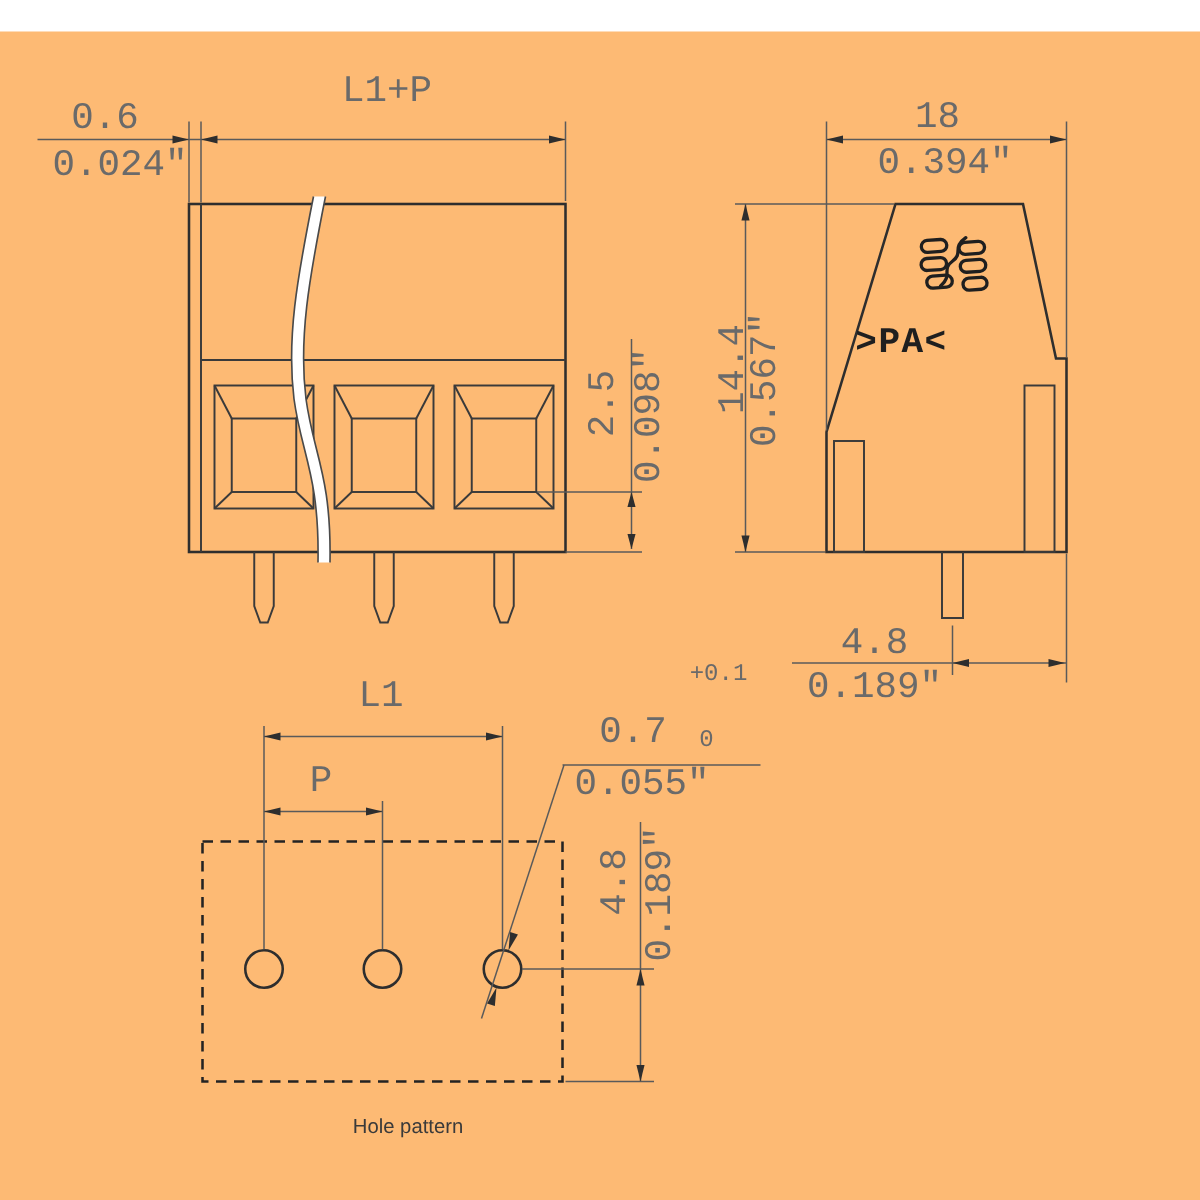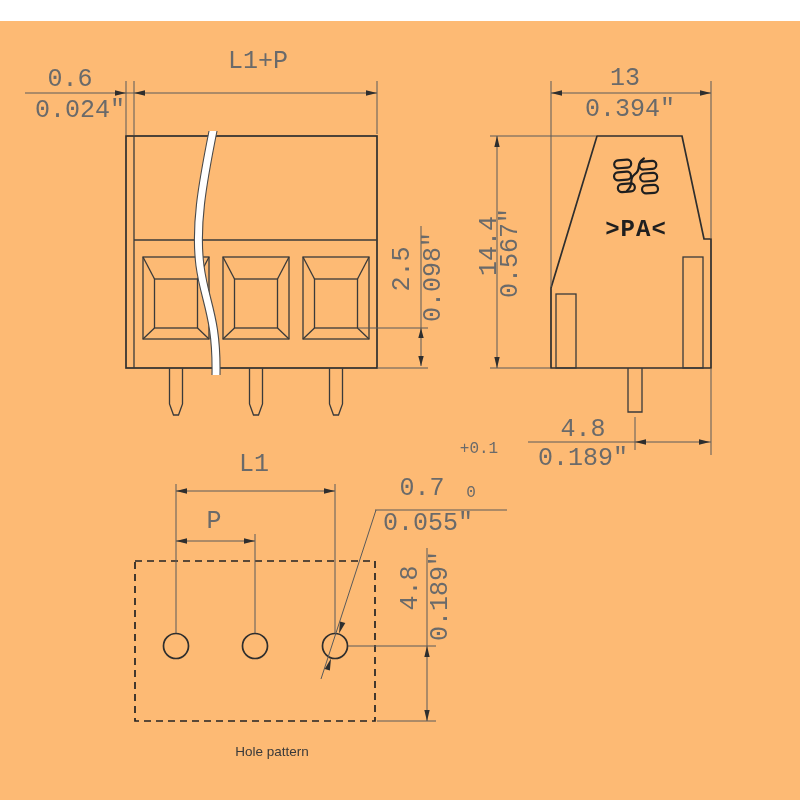--- a/index.html
+++ b/index.html
@@ -164,27 +164,27 @@
     </g>
   </g>
 </svg>
 
 <span class="lbl" style="left:70px;top:58px">0.6</span>
 <span class="lbl" style="left:80px;top:89px">0.024"</span>
 <span class="lbl" style="left:258px;top:40px">L1+P</span>
 <span class="lbl rot" style="left:402px;top:248px">2.5</span>
 <span class="lbl rot" style="left:433px;top:256px">0.098"</span>
 
-<span class="lbl" style="left:625px;top:57px">13</span>
+<span class="lbl" style="left:625px;top:57px">18</span>
 <span class="lbl" style="left:630px;top:88px">0.394"</span>
 <span class="lbl rot" style="left:489px;top:225px">14.4</span>
 <span class="lbl rot" style="left:510px;top:232px">0.567"</span>
 <span class="lbl" style="left:583px;top:408px">4.8</span>
 <span class="lbl" style="left:583px;top:437px">0.189"</span>
-<span class="lbl pa" style="left:636px;top:208px">&gt;PA&lt;</span>
+<span class="lbl pa" style="left:601px;top:208px">&gt;PA&lt;</span>
 
 <span class="lbl" style="left:254px;top:443px">L1</span>
 <span class="lbl" style="left:214px;top:500px">P</span>
 <span class="lbl" style="left:422px;top:467px">0.7</span>
 <span class="lbl small" style="left:479px;top:428px">+0.1</span>
 <span class="lbl small" style="left:471px;top:472px">0</span>
 <span class="lbl" style="left:428px;top:502px">0.055"</span>
 <span class="lbl rot" style="left:410px;top:567px">4.8</span>
 <span class="lbl rot" style="left:440px;top:575px">0.189"</span>
 <span class="lbl caption" style="left:272px;top:730px">Hole pattern</span>

